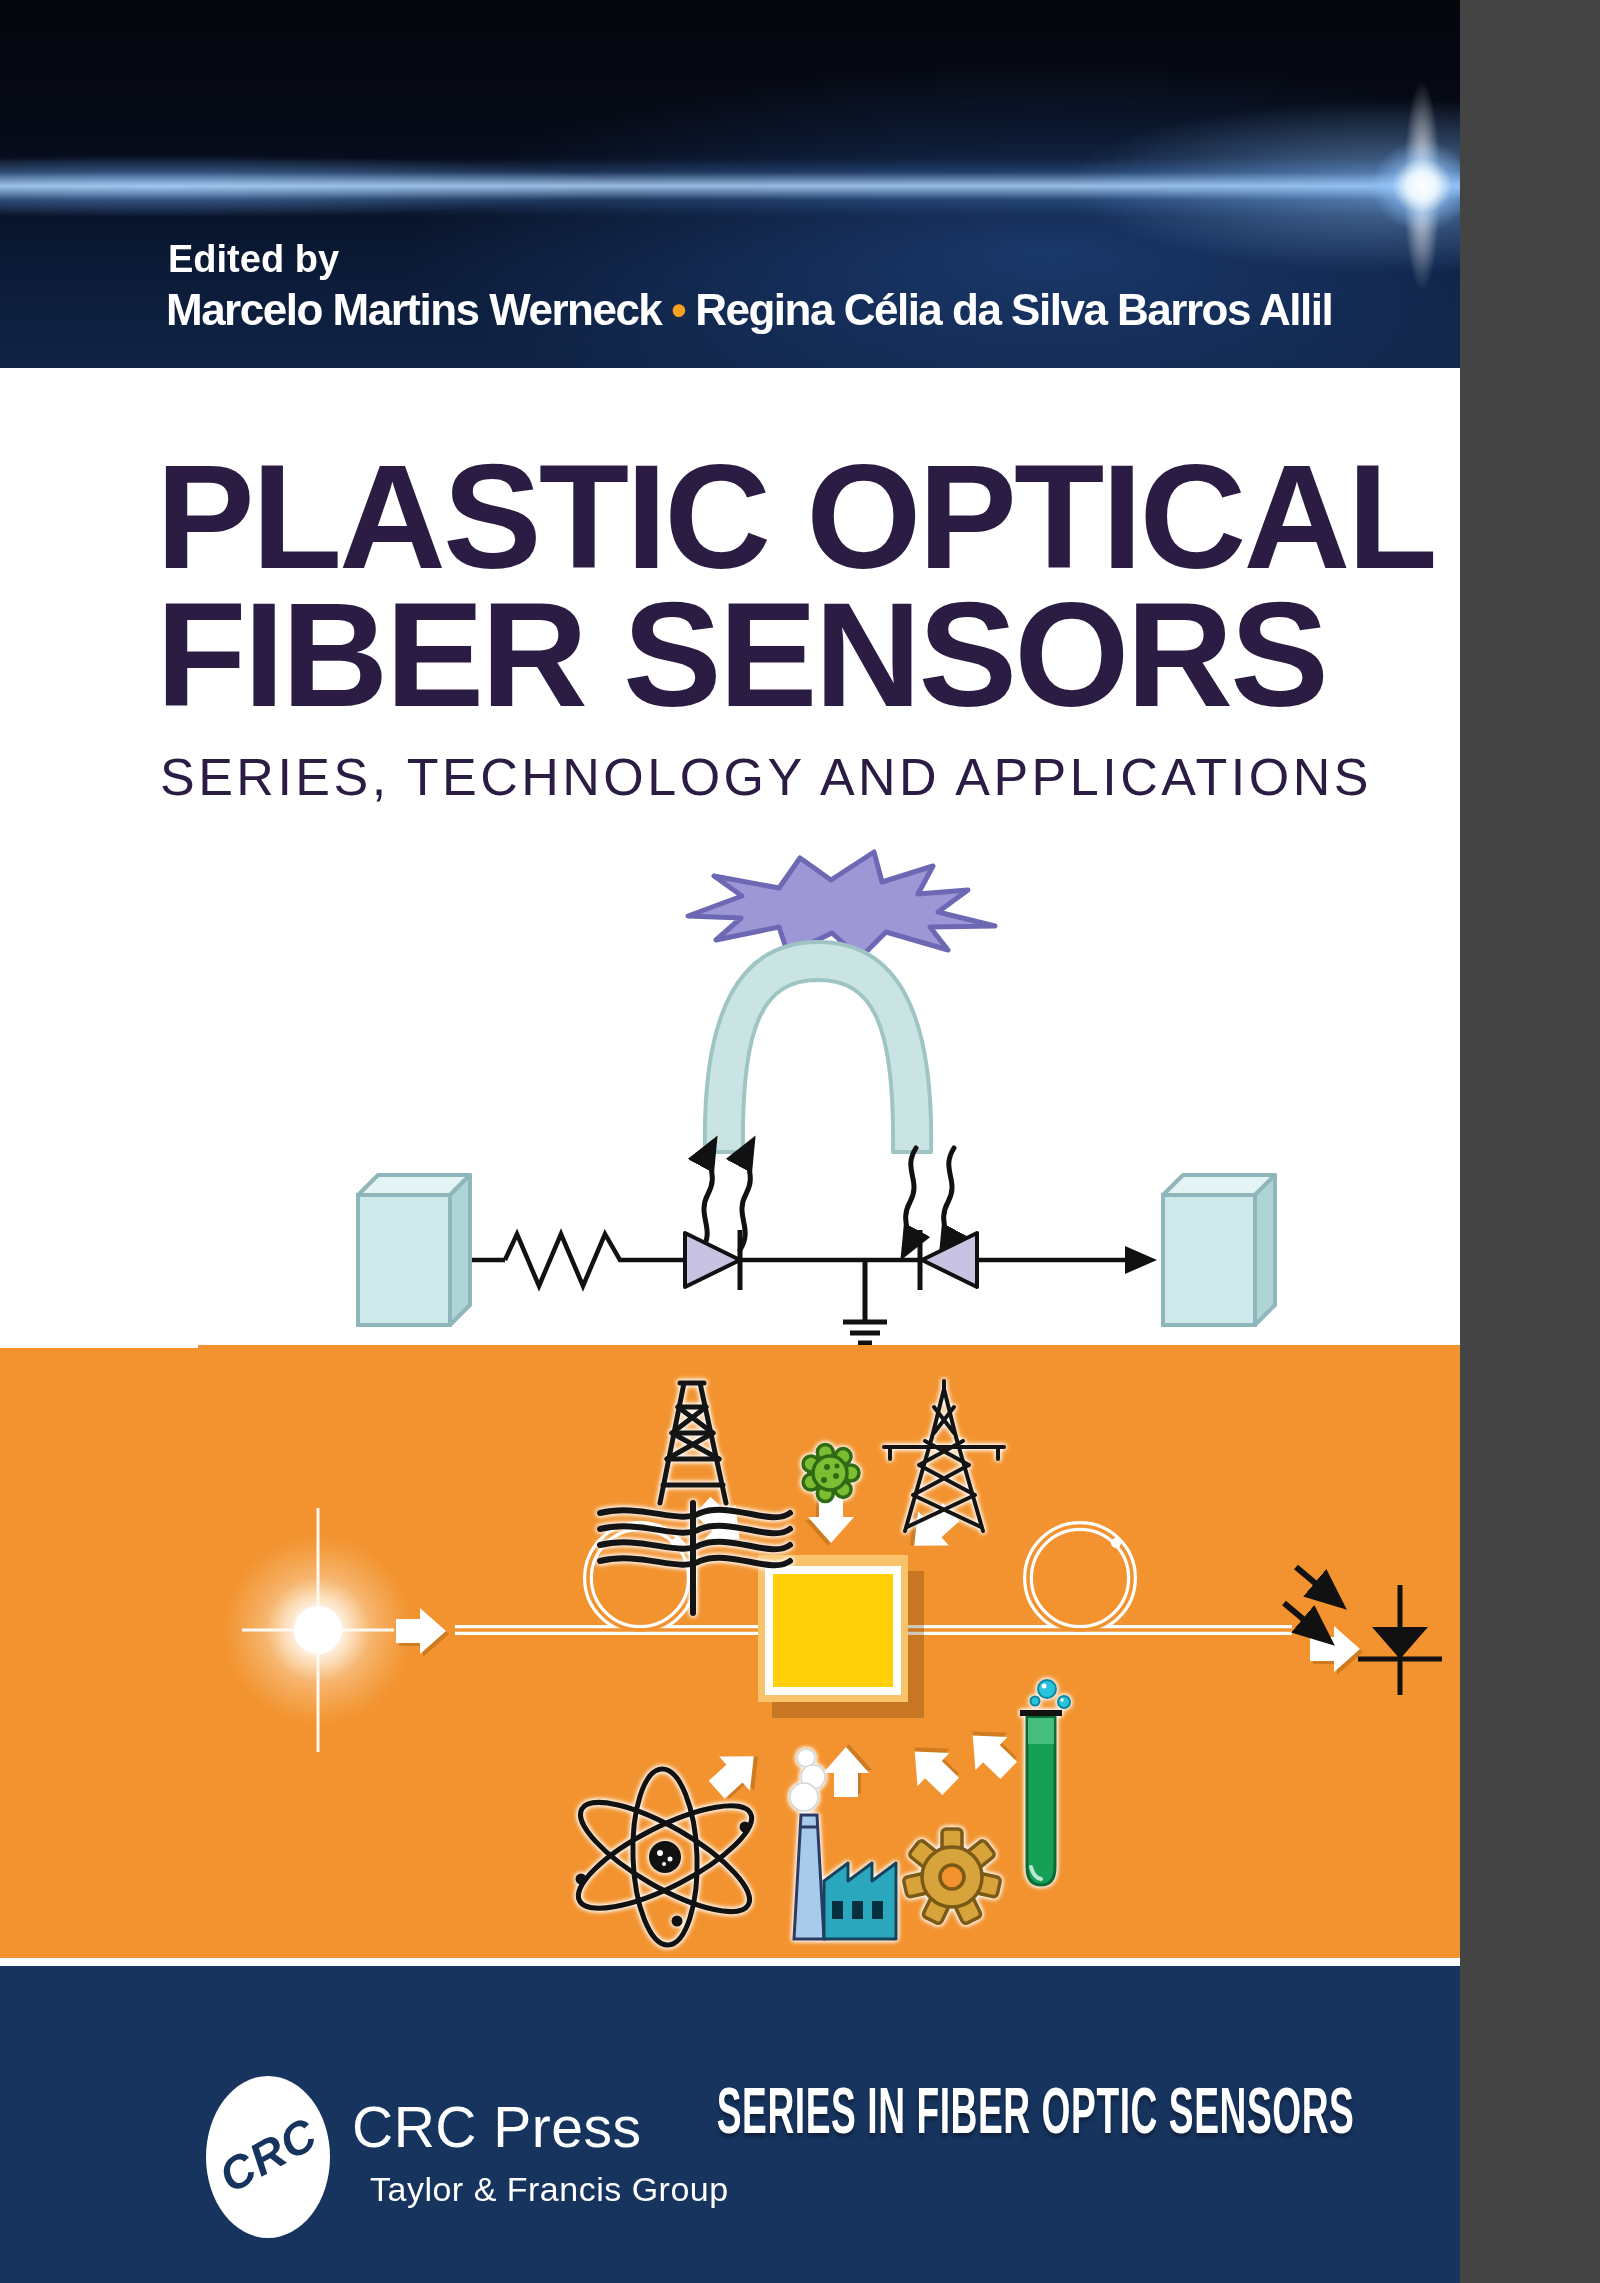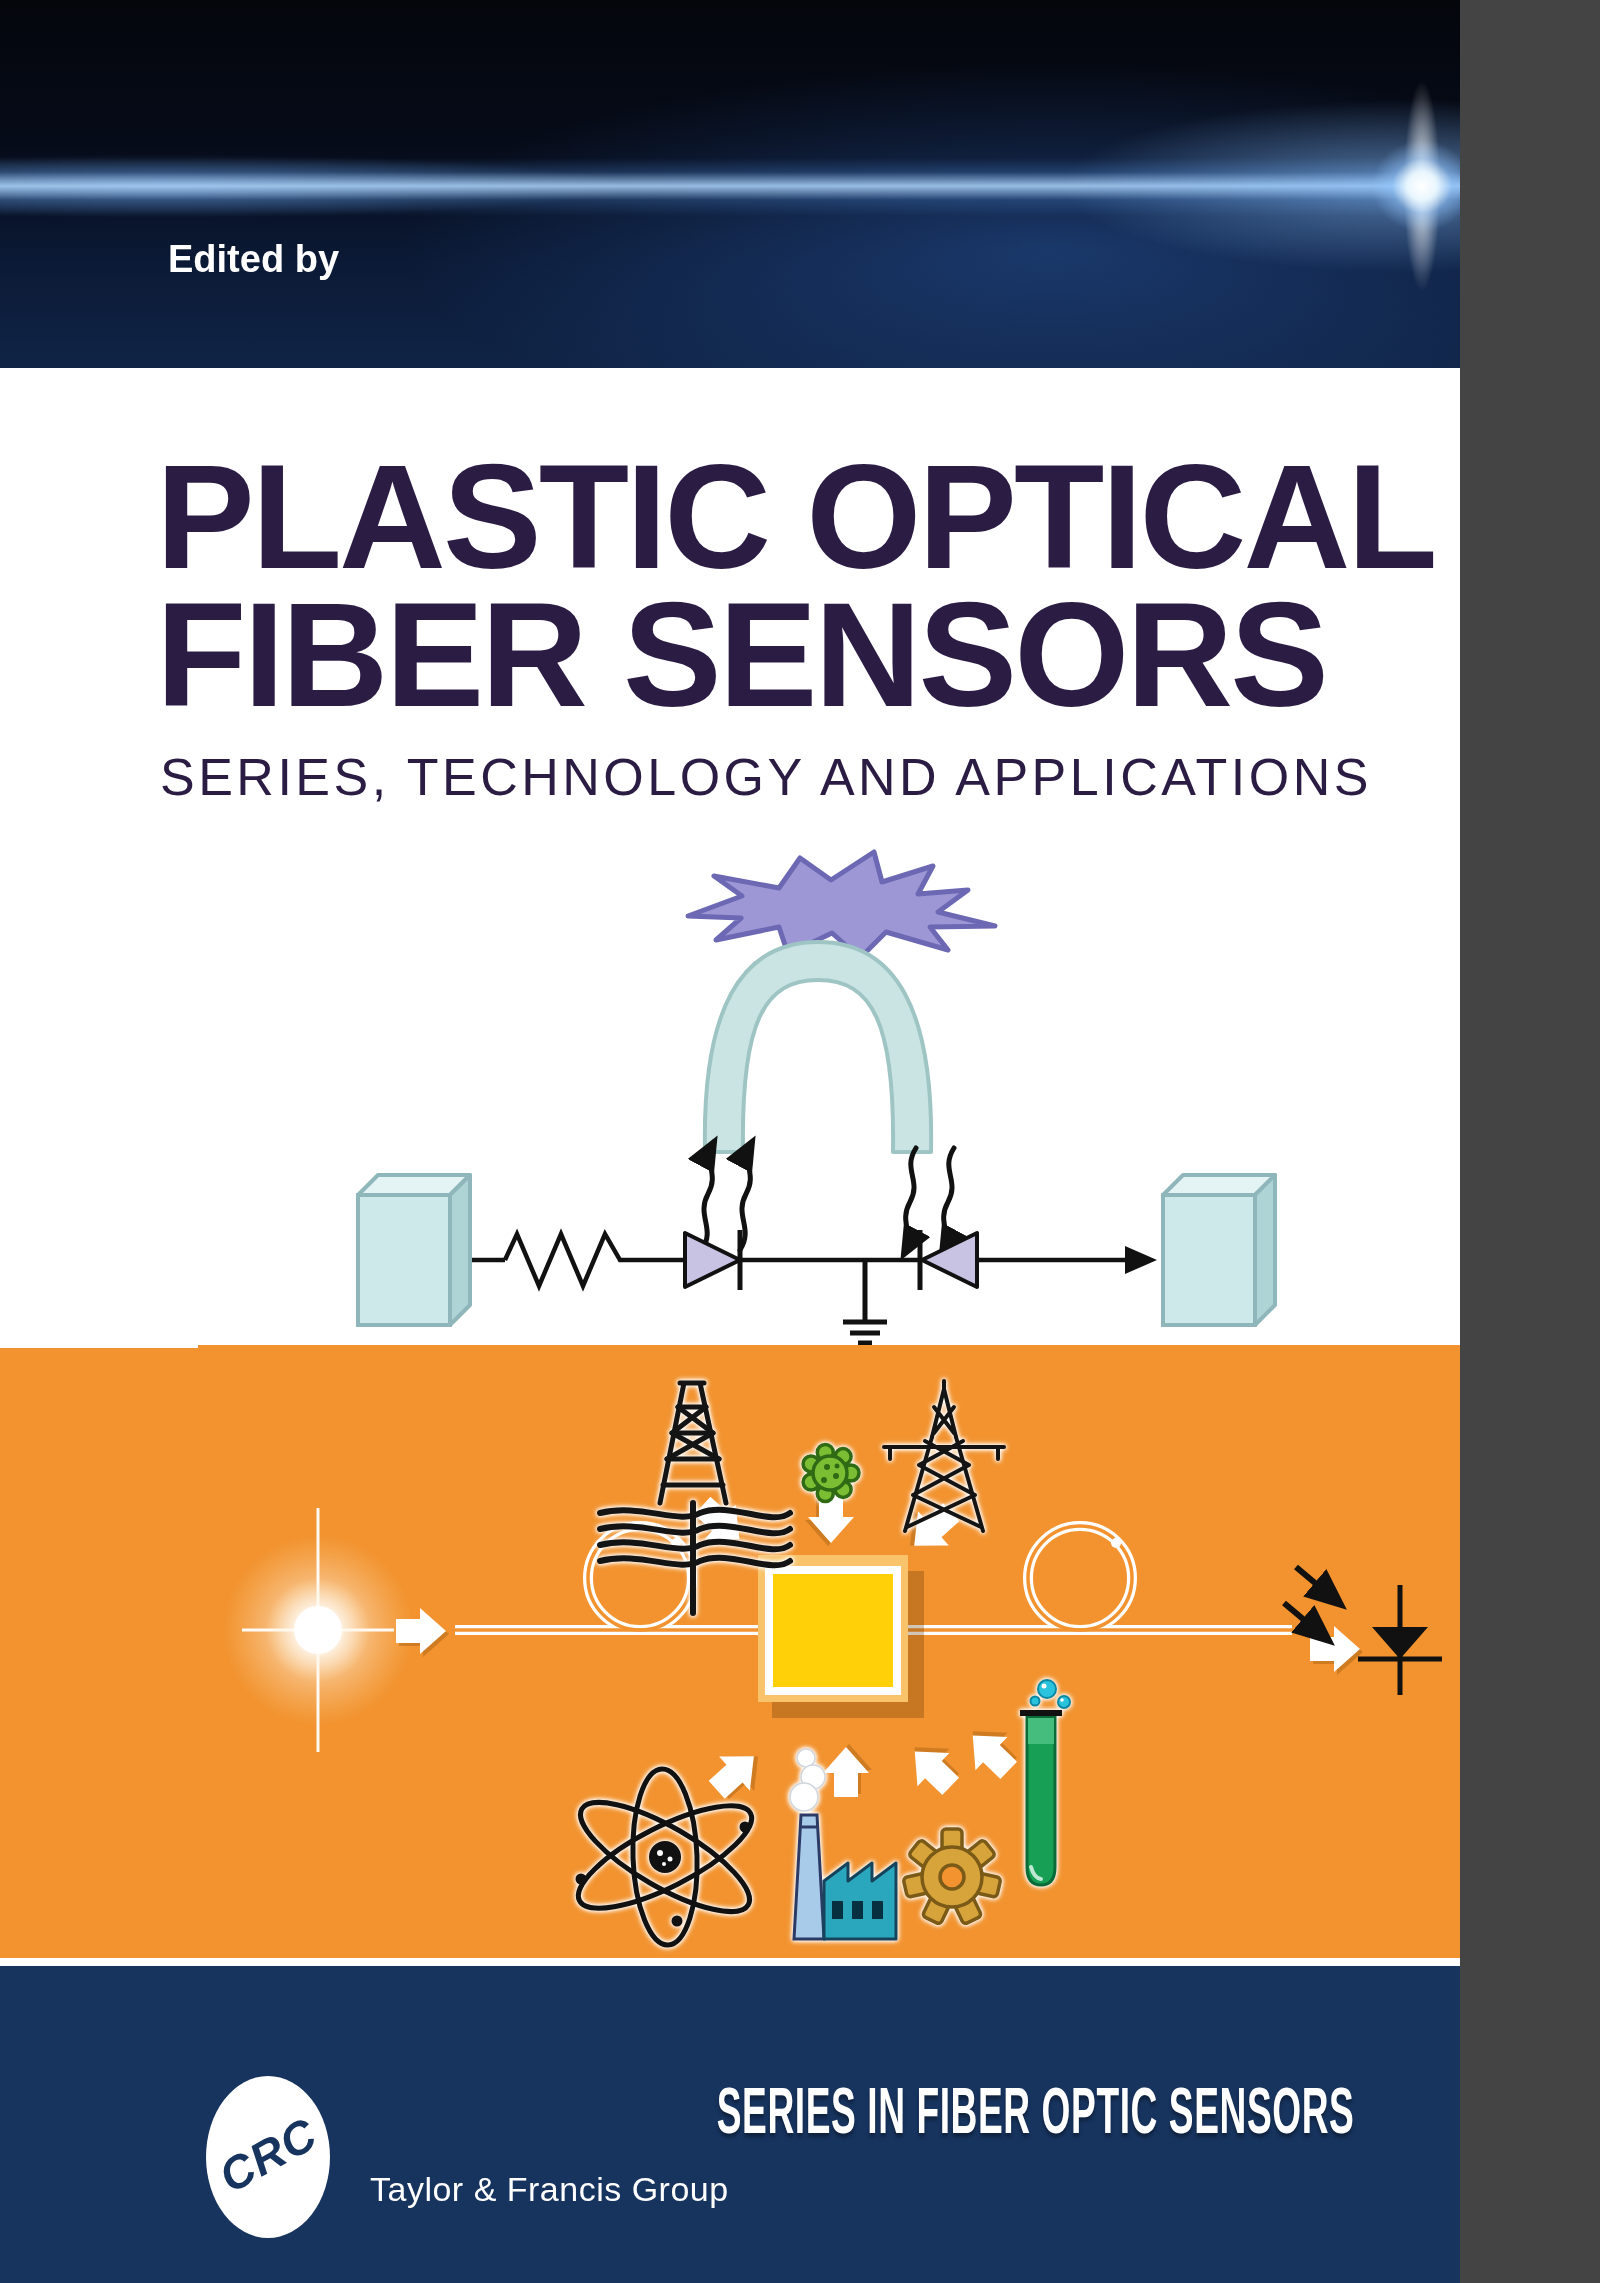--- a/index.html
+++ b/index.html
@@ -47,20 +47,21 @@
   svg{position:absolute;left:0;overflow:visible;}
   .halo{filter:drop-shadow(0 0 2px #ffffff) drop-shadow(0 0 2px #ffffff);}
 </style>
 </head>
 <body>
 
 <div class="cover">
 
   <div class="abs header-band"></div>
   <div class="abs edited-by">Edited by</div>
+  <div class="abs editors"><span>Marcelo Martins Werneck</span><span class="sep">•</span><span>Regina Célia da Silva Barros Allil</span></div>
 
   <div class="abs title-line title-2">FIBER SENSORS</div>
   <div class="abs title-line title-1">PLASTIC OPTICAL</div>
   <div class="abs subtitle">SERIES, TECHNOLOGY AND APPLICATIONS</div>
 
   <svg class="abs" style="top:830px" width="1600" height="520" viewBox="0 0 1600 520">
     <defs>
       <marker id="mB" markerWidth="9" markerHeight="8" refX="5.5" refY="3" orient="auto" markerUnits="strokeWidth">
         <path d="M0,0 L7,3 L0,6 Z" fill="#111"></path>
       </marker>
@@ -283,16 +284,17 @@
       <path d="M1031,522 Q1034,533 1041,534" stroke="#bfe8d2" stroke-width="4" fill="none" stroke-linecap="round"></path>
       <line x1="1020" y1="368" x2="1062" y2="368" stroke="#111" stroke-width="6"></line>
     </g>
   </svg>
 
   <div class="abs sep-line"></div>
   <div class="abs footer-band"></div>
   <div class="abs crc-ellipse">
     <div class="crc-mono">CRC</div>
   </div>
+  <div class="abs pub-name">CRC Press</div>
   <div class="abs pub-tagline">Taylor &amp; Francis Group</div>
   <div class="abs series-title">SERIES IN FIBER OPTIC SENSORS</div>
 
 </div>
 
 </body></html>

